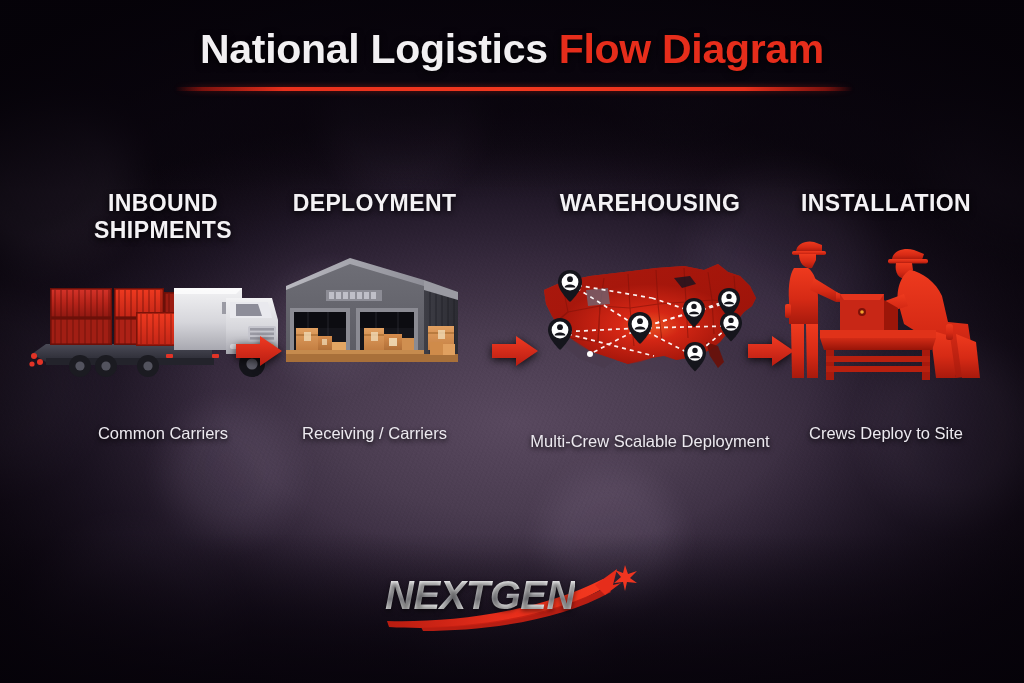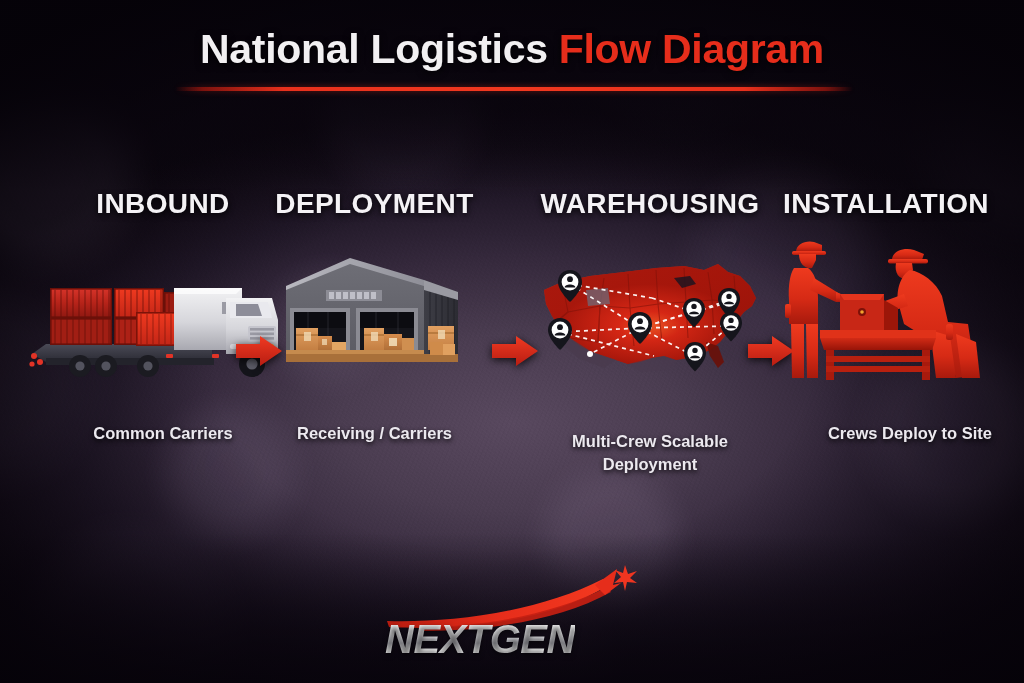--- a/index.html
+++ b/index.html
@@ -81,71 +81,70 @@
         rgba(170,24,14,.65) 96%, rgba(120,16,10,0) 100%);
     filter: drop-shadow(0 0 3px rgba(230,45,27,.45));
   }
 
   
   .col { position: absolute; top: 190px; }
   .col-head {
     position: absolute; top: 0; left: 0; width: 100%;
     text-align: center;
     color: #f4f2f5;
-    font-size: 28px; font-weight: bold; letter-spacing: .4px;
+    font-size: 23px; font-weight: bold; letter-spacing: .4px;
     line-height: 27px;
     text-shadow: 0 2px 6px rgba(0,0,0,.9);
   }
   .col-art {
     position: absolute; left: 0; width: 100%;
     height: 140px;
   }
   .col-cap {
     position: absolute; left: 0; width: 100%;
     text-align: center;
     color: #ece9ef;
-    font-size: 16.5px; font-weight: bold;
+    font-size: 16.5px; font-weight: normal;
     line-height: 23px;
     text-shadow: 0 2px 5px rgba(0,0,0,.9);
   }
 
   #col1 { left: 26px;  width: 274px; }
   #col2 { left: 272px; width: 205px; }
   #col3 { left: 528px; width: 244px; }
   #col4 { left: 780px; width: 212px; }
 
   #col1 .col-art { top: 68px; }
   #col2 .col-art { top: 56px; }
   #col3 .col-art { top: 56px; }
   #col4 .col-art { top: 48px; }
 
   #col1 .col-cap { top: 232px; }
   #col2 .col-cap { top: 232px; }
   #col3 .col-cap { top: 240px; }
-  #col4 .col-cap { top: 232px; text-align: right; }
+  #col4 .col-cap { top: 232px; }
 
   
   .arrow { position: absolute; top: 334px; }
   .arrow svg { display: block; filter: drop-shadow(0 2px 4px rgba(0,0,0,.8)); }
   #arrow1 { left: 236px; }
   #arrow2 { left: 492px; }
   #arrow3 { left: 748px; }
 
   
   .logo { position: absolute; left: 0; right: 0; bottom: 48px; text-align: center; }
   .logo-inner { position: relative; display: inline-block; width: 270px; height: 70px; }
   .logo-text {
     position: absolute; left: 8px; top: 12px;
     font-size: 40px; font-weight: bold; font-style: italic;
     letter-spacing: -.5px;
     background: linear-gradient(180deg, #ffffff 0%, #f4f4f6 38%, #b9b9c0 58%, #ffffff 74%, #d8d8de 100%);
     -webkit-background-clip: text; background-clip: text;
     -webkit-text-fill-color: transparent; color: transparent;
     text-shadow: 0 2px 5px rgba(0,0,0,.55);
-    margin-top: 44px;
   }
   .logo-swoosh { position: absolute; left: 0; top: 0; }
 </style>
 </head>
 <body>
 
 <div id="stage">
 
   <div class="bg-base"></div>
   <div class="bg-mottle"></div>
@@ -153,20 +152,21 @@
   <div class="bg-topdark"></div>
   <div class="bg-botdark"></div>
   <div class="bg-vignette"></div>
 
   <div class="title"><span class="t-white">National Logistics </span><span class="t-red">Flow Diagram</span></div>
   <div class="title-rule"></div>
 
   <div class="col" id="col1">
     <div class="col-head">
       <div>INBOUND</div>
+      <div>SHIPMENTS</div>
     </div>
     <div class="col-art">
       <svg viewBox="0 0 274 140" width="274" height="140">
         <defs>
           <linearGradient id="cabG" x1="0" y1="0" x2="0" y2="1">
             <stop offset="0" stop-color="#f2f2f4"></stop>
               <stop offset=".55" stop-color="#d6d6db"></stop>
               <stop offset="1" stop-color="#a8a8b0"></stop>
           </linearGradient>
           <linearGradient id="contG" x1="0" y1="0" x2="0" y2="1">

